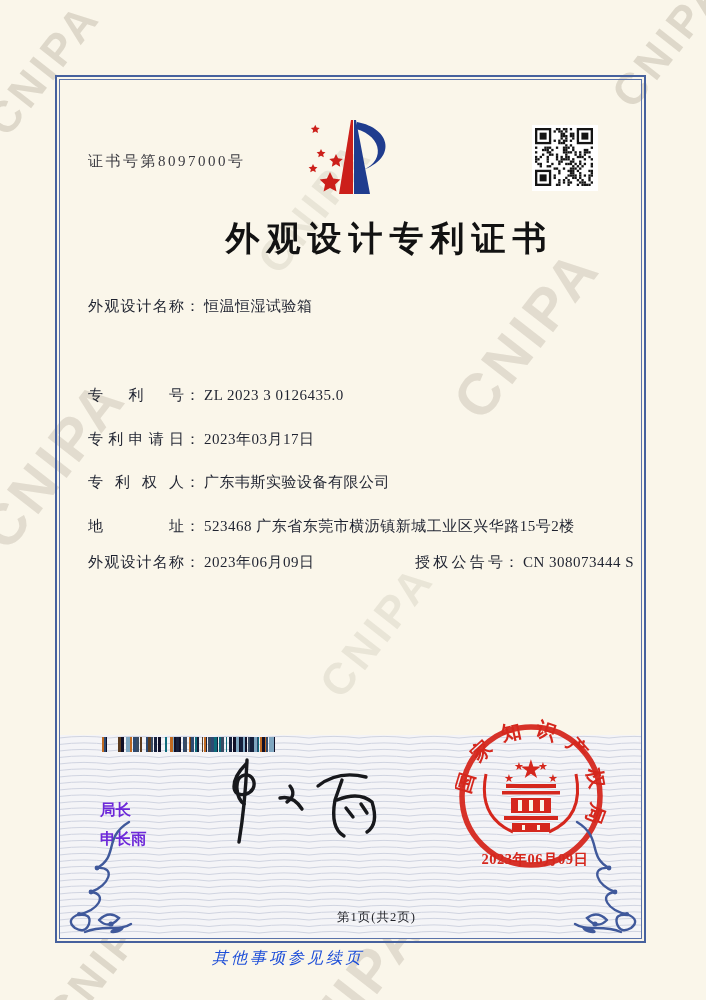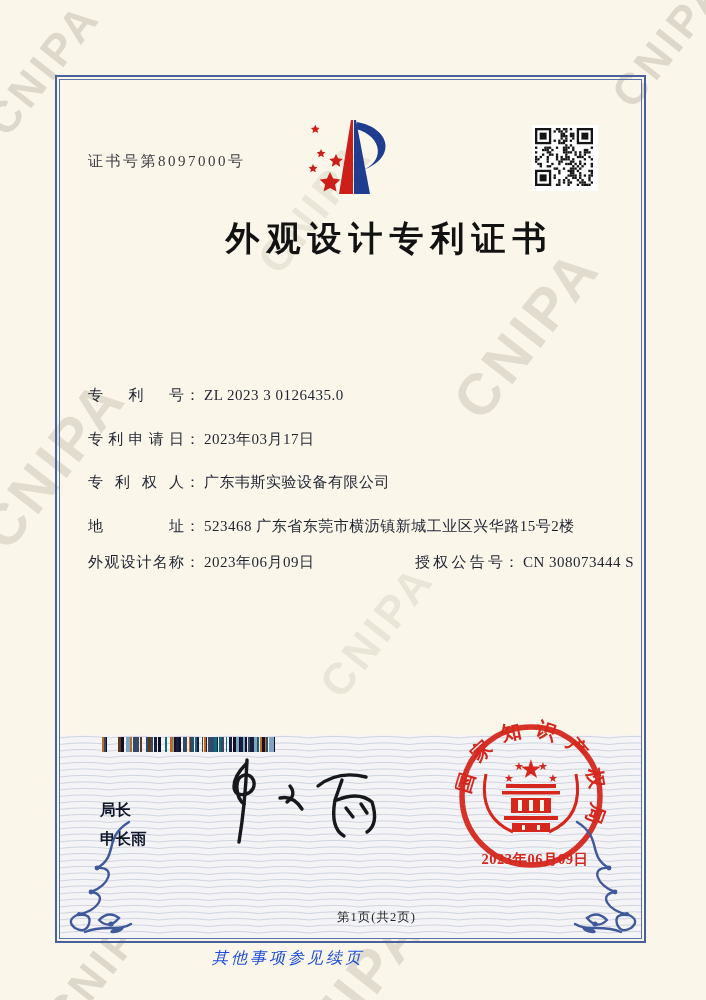--- a/index.html
+++ b/index.html
@@ -40,21 +40,21 @@
   .fpair2 .flabel{width:88px;margin-left:43px;}
 
   
   #legal{left:84px;top:583px;width:536px;z-index:3;color:#2e3650;font-size:13.6px;
          line-height:2.02;text-align:justify;font-style:italic;}
   #legal p{margin:0 0 3px 0;text-indent:2em;}
 
   
   #barcode{left:100px;top:737px;z-index:3;}
   #signatory{left:100px;top:795px;z-index:3;font-family:"Liberation Sans","DejaVu Sans",sans-serif;
-             font-weight:bold;font-size:15.5px;color:#0f172a;line-height:29px;}
+             font-weight:bold;font-size:15.5px;color:#6d28d9;line-height:29px;}
   #signature{left:190px;top:752px;z-index:3;}
   #seal{left:455px;top:718px;z-index:4;}
   #seal-date{left:462px;top:850px;width:146px;text-align:center;color:#d5271d;
              font-weight:bold;font-size:14.5px;z-index:5;letter-spacing:0.5px;}
   #page-no{left:57px;top:909px;width:639px;text-align:center;font-size:12.5px;color:#23242a;z-index:3;letter-spacing:1px;}
   #continuation{left:0;top:948px;width:576px;text-align:center;font-size:16px;font-style:italic;
                 color:#1d4ed8;z-index:3;letter-spacing:3px;}
 
   .ornament{position:absolute;z-index:7;pointer-events:none;}
   #orn-l{left:55px;top:820px;}
@@ -350,20 +350,23 @@
         <rect x="44.08" y="2.32" width="11.6" height="11.6" fill="#fff"></rect>
         <rect x="46.4" y="4.64" width="6.959999999999999" height="6.959999999999999" fill="#141414"></rect>
         <rect x="0" y="41.76" width="16.24" height="16.24" fill="#141414"></rect>
         <rect x="2.32" y="44.08" width="11.6" height="11.6" fill="#fff"></rect>
         <rect x="4.64" y="46.4" width="6.959999999999999" height="6.959999999999999" fill="#141414"></rect>
       </svg>
   </div>
 
   <div id="title" class="abs">外观设计专利证书</div>
 
+  <div class="frow" style="top:297px">
+    <span class="flabel">外观设计名称</span><span class="fcolon">：</span><span class="fvalue">恒温恒湿试验箱</span>
+  </div>
   <div class="frow" style="top:386px">
     <span class="flabel">专利号</span><span class="fcolon">：</span><span class="fvalue">ZL 2023 3 0126435.0</span>
   </div>
   <div class="frow" style="top:430px">
     <span class="flabel">专利申请日</span><span class="fcolon">：</span><span class="fvalue">2023年03月17日</span>
   </div>
   <div class="frow" style="top:473px">
     <span class="flabel">专利权人</span><span class="fcolon">：</span><span class="fvalue">广东韦斯实验设备有限公司</span>
   </div>
   <div class="frow" style="top:517px">

